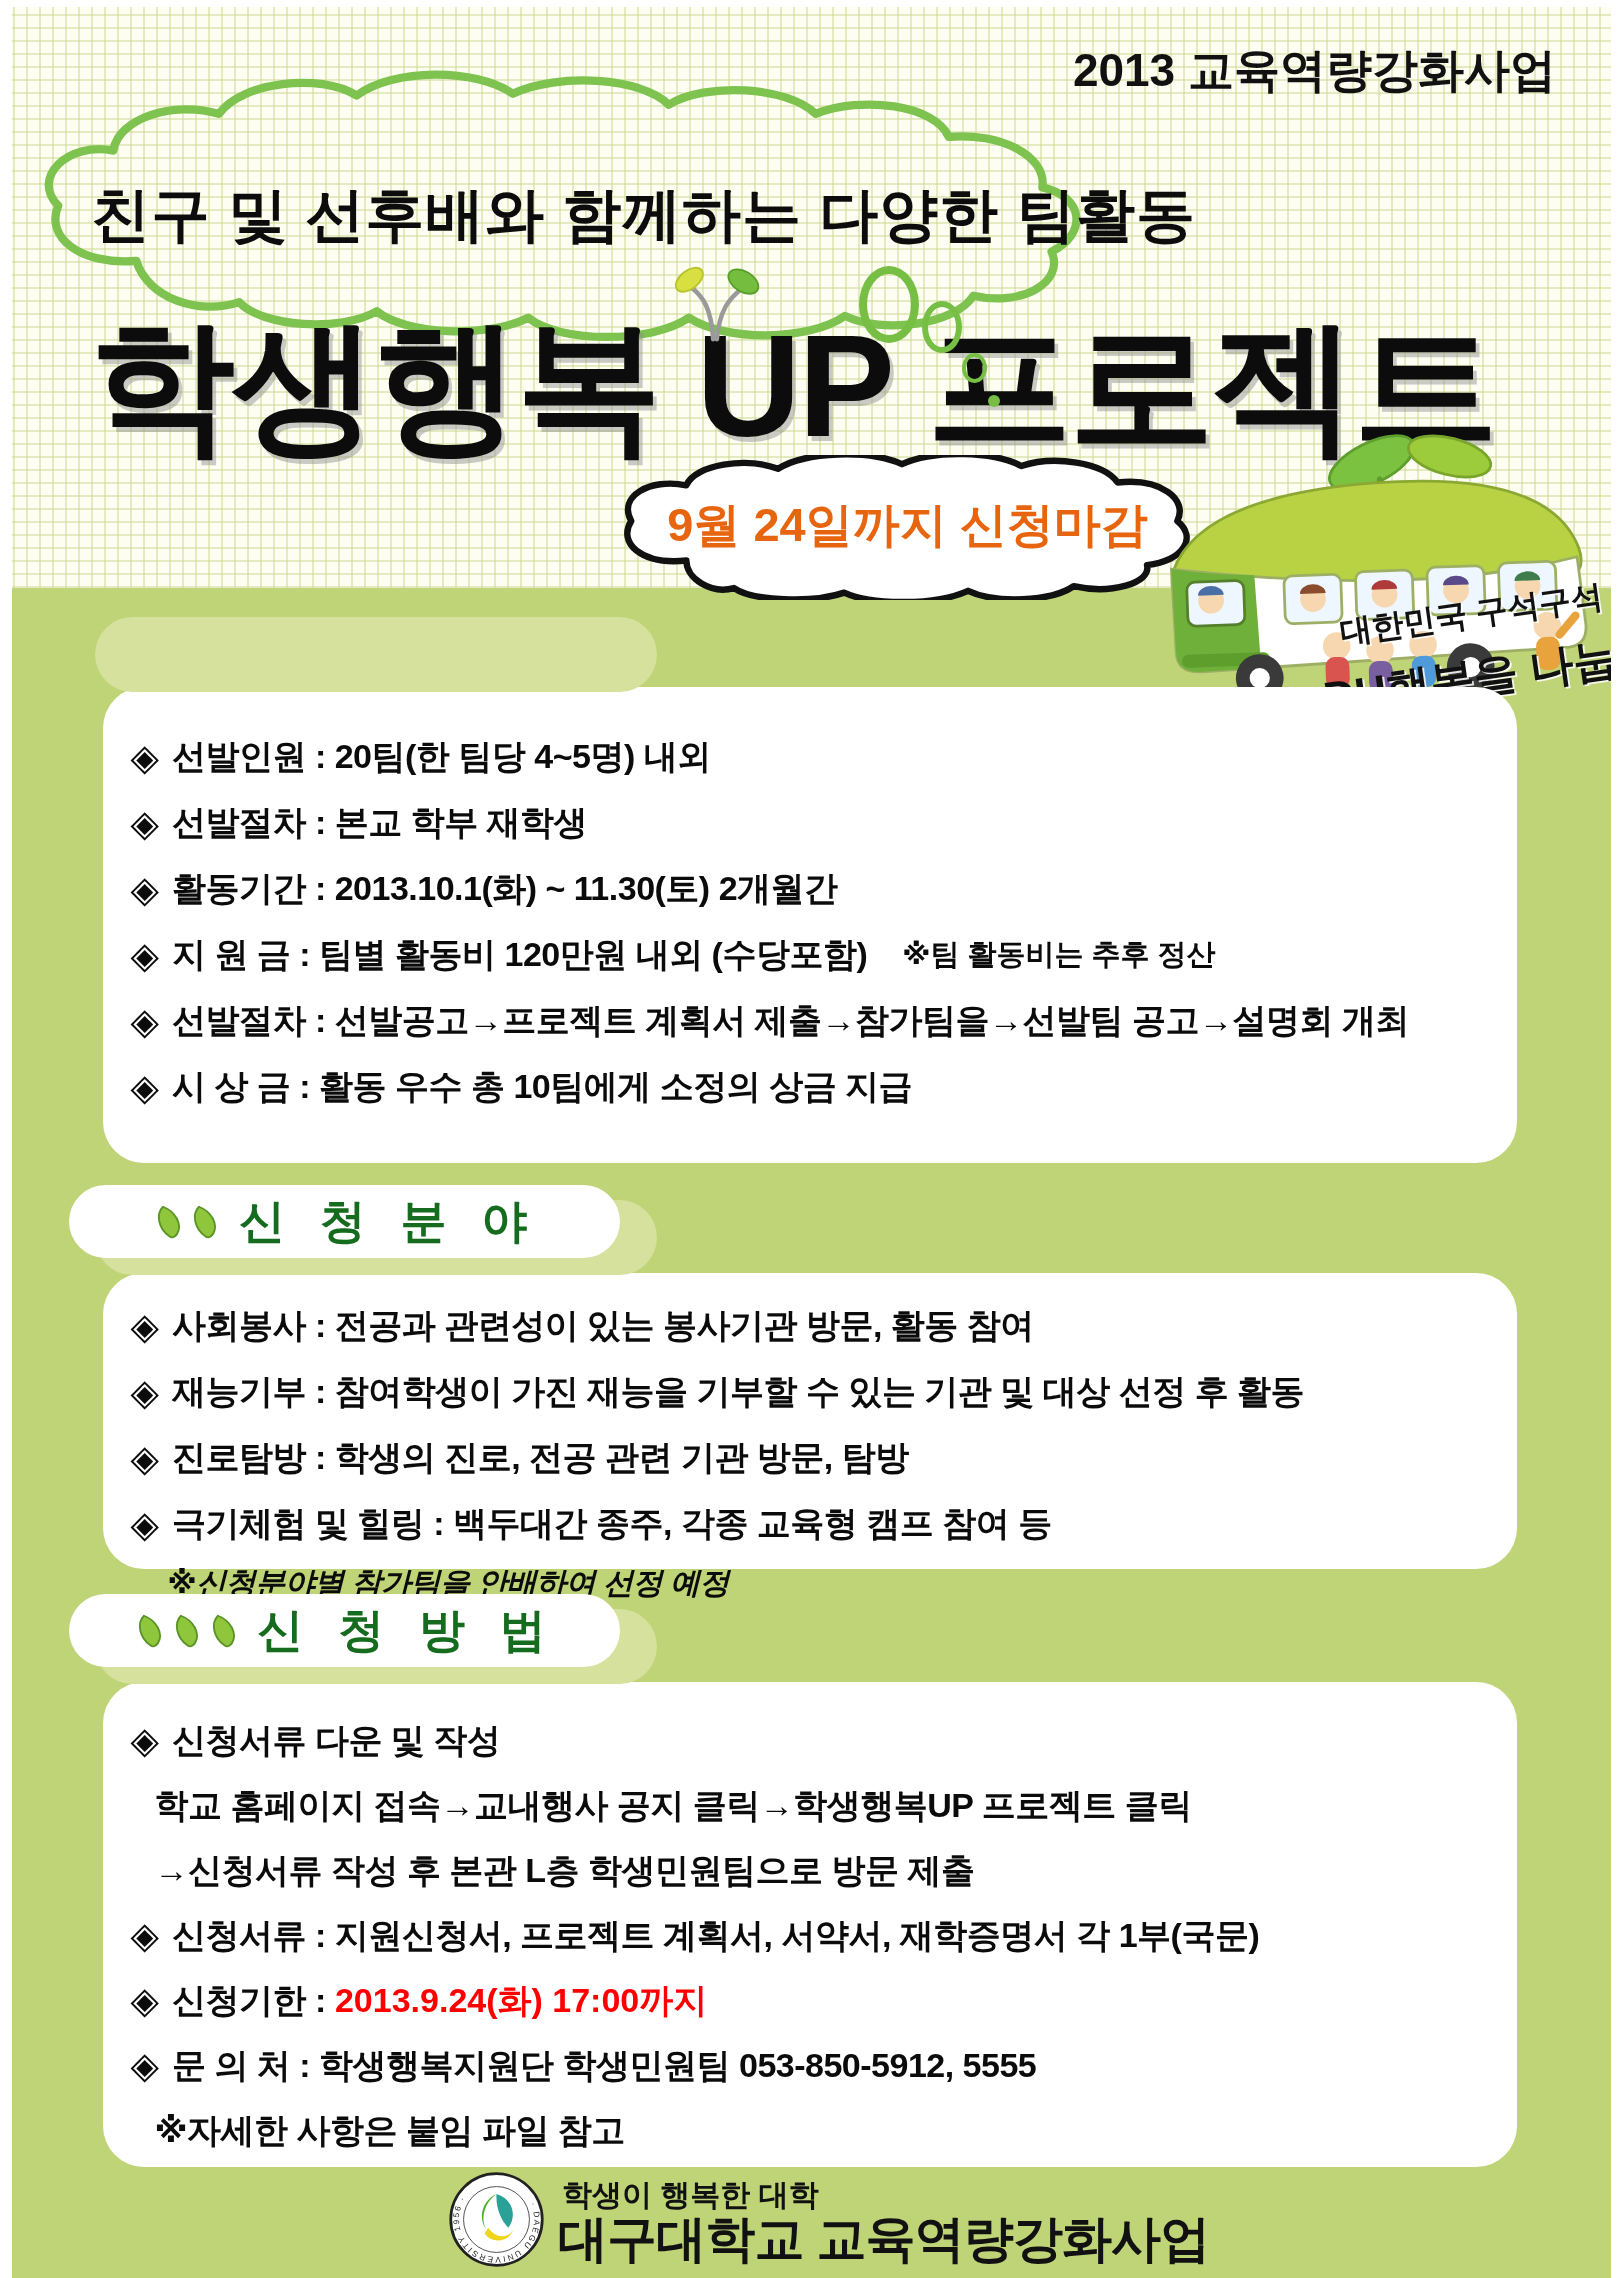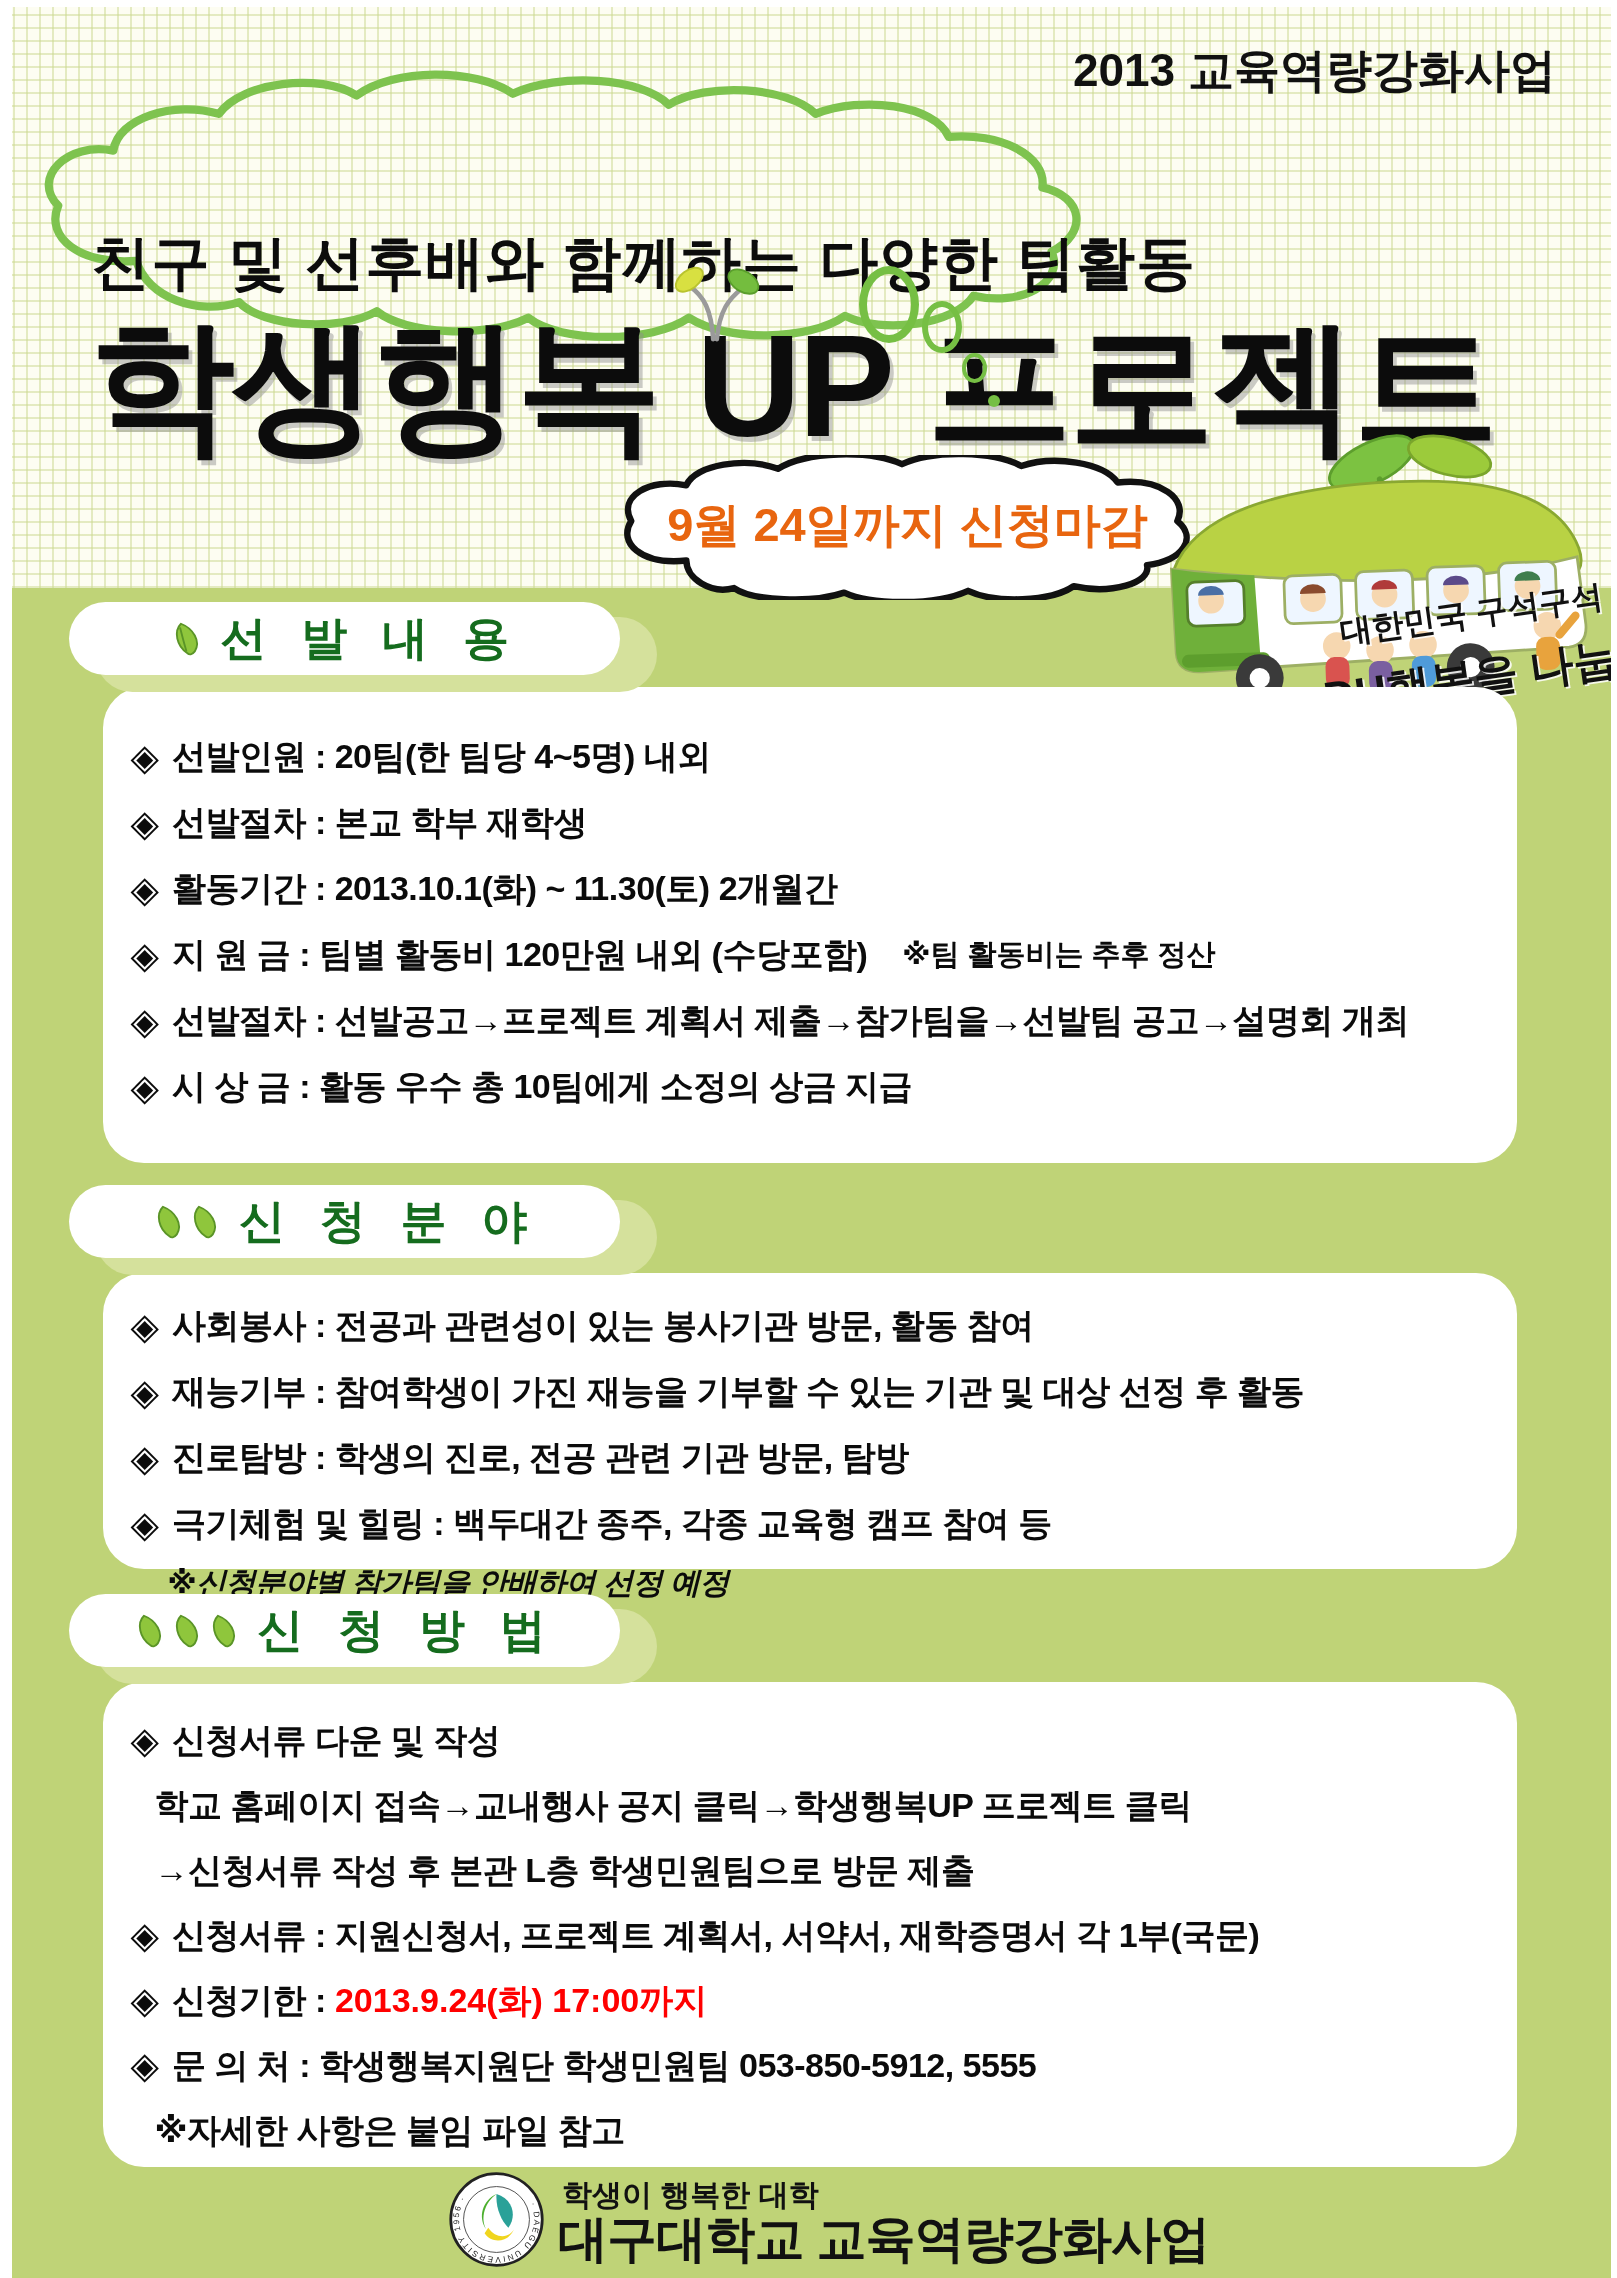--- a/index.html
+++ b/index.html
@@ -14,21 +14,21 @@
   .edge.left{left:0;top:0;width:12px;height:2278px;}
   .edge.right{right:0;top:0;width:6.4px;height:2278px;}
   .edge.top{left:0;top:0;width:1617px;height:7.3px;}
 
   .tag{position:absolute;top:40px;right:61px;font-size:46px;font-weight:900;color:#111;
        letter-spacing:0px;white-space:nowrap;z-index:5;}
 
   .cloud-wrap{position:absolute;left:26px;top:68px;width:1235px;height:280px;z-index:3;}
   .cloud-wrap svg{position:absolute;left:0;top:0;}
   .cloud-text{position:absolute;left:0;top:108px;width:100%;text-align:center;
-      font-size:59px;font-weight:900;color:#0c0c0c;white-space:nowrap;letter-spacing:0.9px;margin-top:48px;}
+      font-size:59px;font-weight:900;color:#0c0c0c;white-space:nowrap;letter-spacing:0.9px;}
 
   .main-title{position:absolute;left:90px;top:290px;width:1506px;z-index:4;
       font-size:145px;font-weight:900;color:#0c0c0c;white-space:nowrap;letter-spacing:-2.8px;
       text-shadow:3.7px 4.6px 0 rgba(140,140,140,.45);}
 
   .sprout{position:absolute;left:669px;top:255px;z-index:5;}
   .ring{position:absolute;border-style:solid;border-color:#76bf44;border-radius:50%;z-index:5;}
   .ring.r1{left:859px;top:266px;width:44px;height:61px;border-width:8.3px;}
   .ring.r2{left:922px;top:301px;width:27.5px;height:40px;border-width:6.4px;}
   .ring.r3{left:962px;top:353px;width:16.5px;height:22px;border-width:4.6px;}
@@ -163,29 +163,20 @@
     </g>
   </svg>
 
   <div class="bus-cap1">대한민국 구석구석</div>
   <div class="bus-cap2">DU행복을 나눕니다</div>
 
   <div class="green-body"></div>
 
   <div class="pill-group" style="top:602px;">
     <div class="pill-shadow"></div>
-    <div class="pill">
-      <span class="leaves">
-        <svg width="35" height="37" viewBox="0 0 38 40">
-            <path d="M20,36 C8,28 5,12 13,4 C26,9 35,23 28,34 C25,38 22,38 20,36 Z" fill="#8fc63c" stroke="#5a9427" stroke-width="2"></path>
-            <path d="M19,34 C16,24 14,16 12,8" stroke="#5a9427" stroke-width="2" fill="none"></path>
-          </svg>
-      </span>
-      <span class="label">선 발 내 용</span>
-    </div>
   </div>
 
   <div class="white-box box1">
     <div class="row">
       <span class="bl">◈</span>
         <span class="tx">선발인원 : 20팀(한 팀당 4~5명) 내외</span>
     </div>
     <div class="row">
       <span class="bl">◈</span>
         <span class="tx">선발절차 : 본교 학부 재학생</span>

